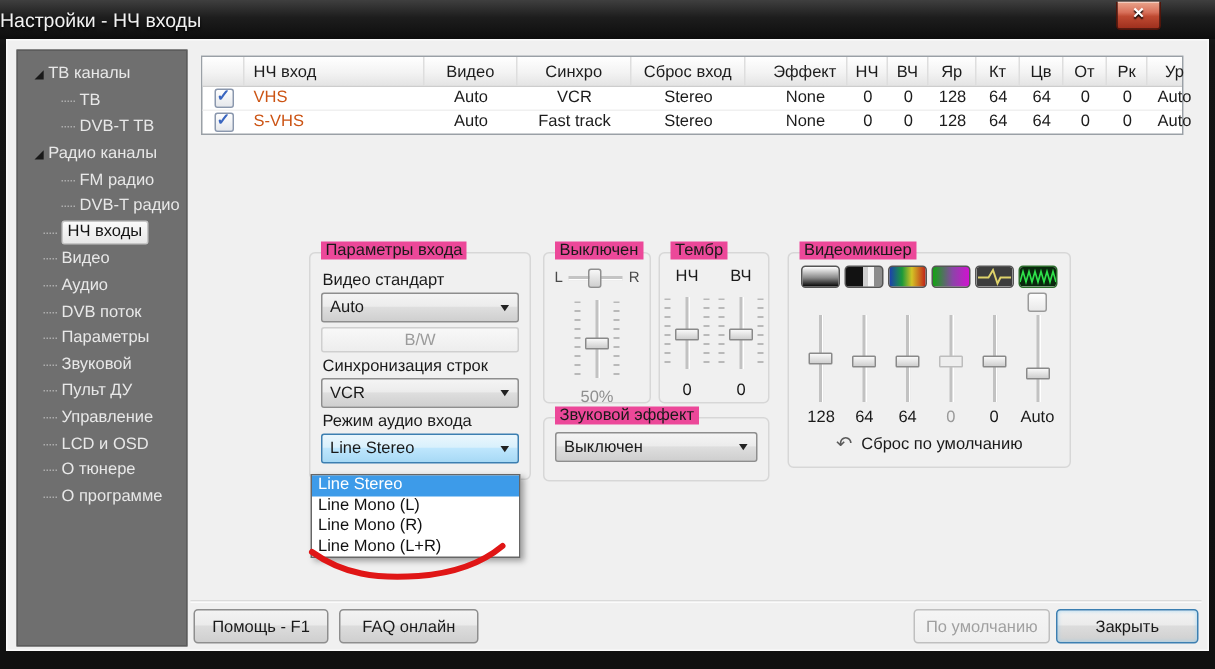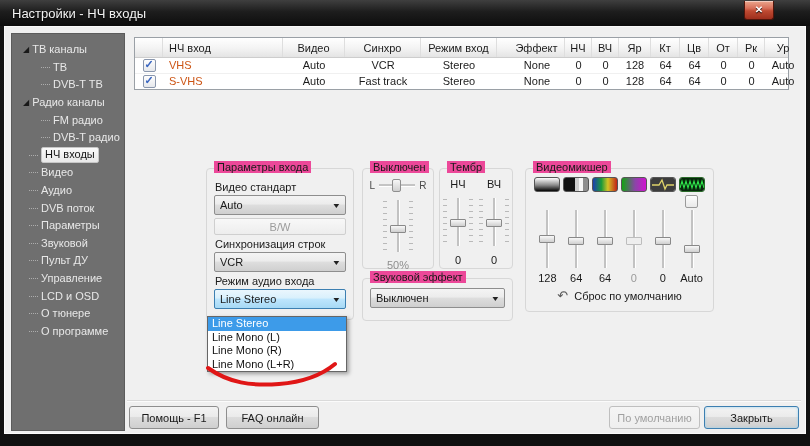--- a/index.html
+++ b/index.html
@@ -2,21 +2,21 @@
 <html><head>
 <meta charset="utf-8">
 <style>
   html,body{margin:0;padding:0;background:#555;}
   *{box-sizing:border-box;}
   .window{position:relative;width:810px;height:446px;overflow:hidden;
     background:linear-gradient(180deg,#2e2e2e 0,#141414 30px,#101010 100%);
     font-family:"Liberation Sans",sans-serif;-webkit-font-smoothing:antialiased;}
   
   .titlebar{position:absolute;left:0;top:0;width:810px;height:26px;
-    background:linear-gradient(180deg,#3f3f3f,#1d1d1d 45%,#0d0d0d);display:flex;align-items:center;padding-left:12px;}
+    background:linear-gradient(180deg,#3f3f3f,#1d1d1d 45%,#0d0d0d);display:flex;align-items:center;padding-left:0;}
   .title{color:#f2f2f2;font-size:13px;text-shadow:0 1px 2px #000;}
   .close-btn{position:absolute;top:1px;right:36px;width:30px;height:19px;
     background:linear-gradient(180deg,#eba78e,#d8705a 40%,#bf4a32 55%,#9e2f1d);
     border:1px solid #51150b;border-top:none;border-radius:0 0 3px 3px;
     display:flex;align-items:center;justify-content:center;cursor:default;box-shadow:inset 0 1px 0 rgba(255,255,255,.45);}
   .close-btn span{color:#fff;font-size:10px;font-weight:bold;line-height:1;text-shadow:0 1px 1px #000;}
   
   .client{position:absolute;left:4px;top:26px;width:802px;height:408px;background:#f0f0f0;border:1px solid #fafafa;}
   
   .sidebar{position:absolute;left:6px;top:6px;width:114px;height:398px;background:#6f6f6f;
@@ -192,21 +192,21 @@
           <span class="lb">О программе</span>
         </div>
     </div>
 
     <div class="table">
       <div class="thead">
         <div class="tc c-cb"></div>
         <div class="tc c-name">НЧ вход</div>
         <div class="tc c-v">Видео</div>
         <div class="tc c-s">Синхро</div>
-        <div class="tc c-a">Режим вход</div>
+        <div class="tc c-a">Сброс вход</div>
         <div class="tc c-e">Эффект</div>
         <div class="tc c-n1">НЧ</div>
         <div class="tc c-n2">ВЧ</div>
         <div class="tc c-n3">Яр</div>
         <div class="tc c-n4">Кт</div>
         <div class="tc c-n5">Цв</div>
         <div class="tc c-n6">От</div>
         <div class="tc c-n7">Рк</div>
         <div class="tc c-n8">Ур</div>
       </div>

